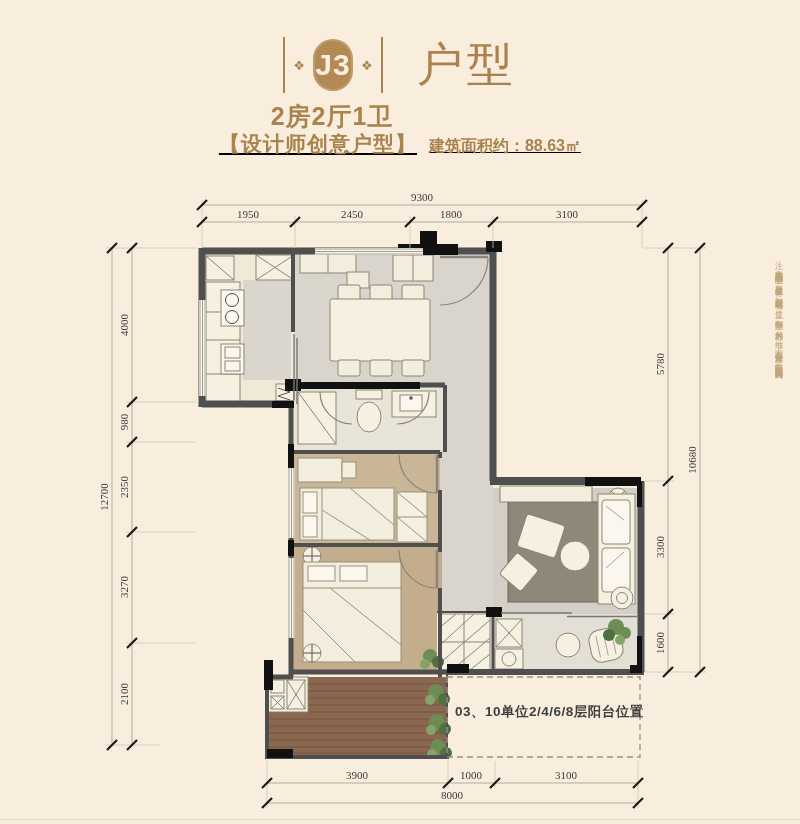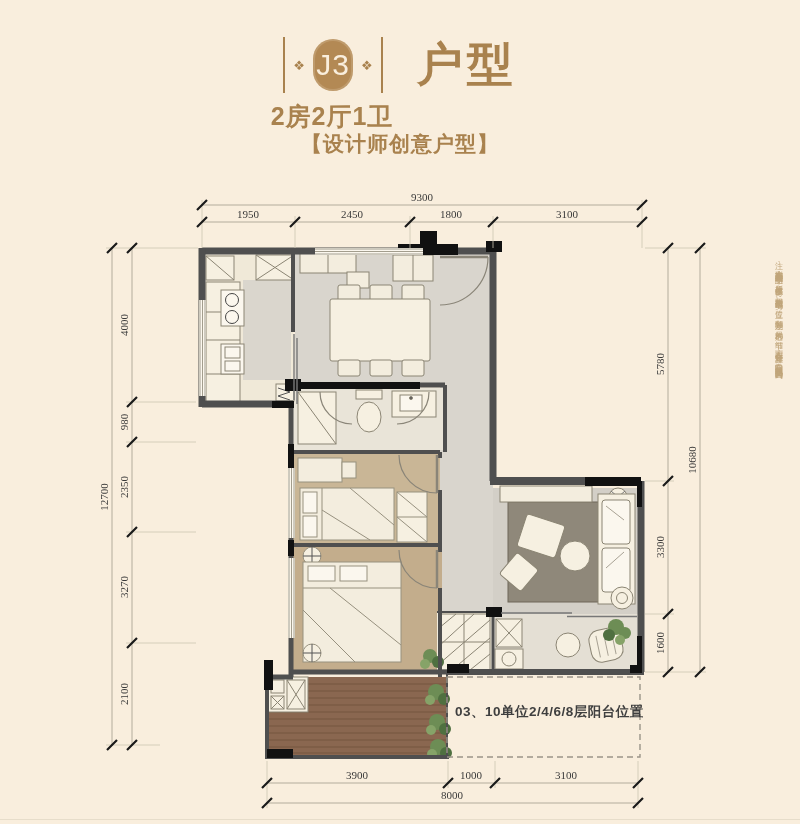--- a/index.html
+++ b/index.html
@@ -14,34 +14,34 @@
   .header{position:absolute;top:0;left:0;width:800px;text-align:center;}
   .title-row{
     position:absolute;top:34px;left:0;width:800px;
     display:flex;align-items:center;justify-content:center;gap:8px;
   }
   .orn-line{display:inline-block;width:2px;height:56px;background:#a9824e;}
   .orn-glyph{color:#a9824e;font-size:13px;line-height:1;}
   .unit-box{
     width:40px;height:52px;background:#b38954;color:#f9eedd;
     display:flex;align-items:center;justify-content:center;
-    font-size:30px;font-weight:normal;letter-spacing:1px;
+    font-size:30px;font-weight:bold;letter-spacing:1px;
     box-shadow:inset 0 0 0 2px rgba(249,238,221,.18);
     border-radius:24px;
   }
   .unit-suffix{
-    color:#a9824e;font-size:46px;font-weight:700;letter-spacing:4px;margin-left:26px;
+    color:#a9824e;font-size:46px;font-weight:400;letter-spacing:4px;margin-left:26px;
   }
   .subtitle{
     position:absolute;top:100px;left:0;width:664px;
     color:#a9824e;font-size:25px;font-weight:600;letter-spacing:1px;
   }
   .area-row{
     position:absolute;top:130px;left:0;width:800px;
-    display:flex;align-items:baseline;justify-content:center;gap:12px;
+    display:flex;align-items:baseline;justify-content:center;gap:12px;text-decoration:underline;
   }
   .tagline{color:#a9824e;font-size:21px;font-weight:bold;letter-spacing:1px;}
   .area-label{color:#a9824e;font-size:16px;font-weight:600;}
   
   .plan-svg{position:absolute;top:0;left:0;}
   .dim-text{font-family:"Liberation Serif","DejaVu Serif",serif;font-size:11px;fill:#3a3a3a;}
   .note-text{font-family:"Liberation Sans","DejaVu Sans",sans-serif;font-size:13.5px;font-weight:bold;fill:#3f3f3f;letter-spacing:0.5px;}
   
   .disclaimer{
     position:absolute;top:255px;left:768px;height:562px;width:16px;
@@ -61,20 +61,21 @@
       <span class="orn-line"></span>
       <span class="orn-glyph">❖</span>
       <span class="unit-box">J3</span>
       <span class="orn-glyph">❖</span>
       <span class="orn-line"></span>
       <span class="unit-suffix">户型</span>
     </div>
     <div class="subtitle">2房2厅1卫</div>
     <div class="area-row">
       <span class="tagline">【设计师创意户型】</span>
+      <span class="area-label">建筑面积约：88.63㎡</span>
     </div>
   </div>
 
   <svg class="plan-svg" width="800" height="824" viewBox="0 0 800 824">
 
     <g>
       <rect x="205" y="251" width="88" height="156" fill="#f0e9d8"></rect>
       <rect x="243" y="280" width="48" height="100" fill="#dad6cd"></rect>
       <rect x="295" y="251" width="198" height="134" fill="#d9d5cd"></rect>
       <rect x="440" y="385" width="53" height="227" fill="#d9d5cd"></rect>

